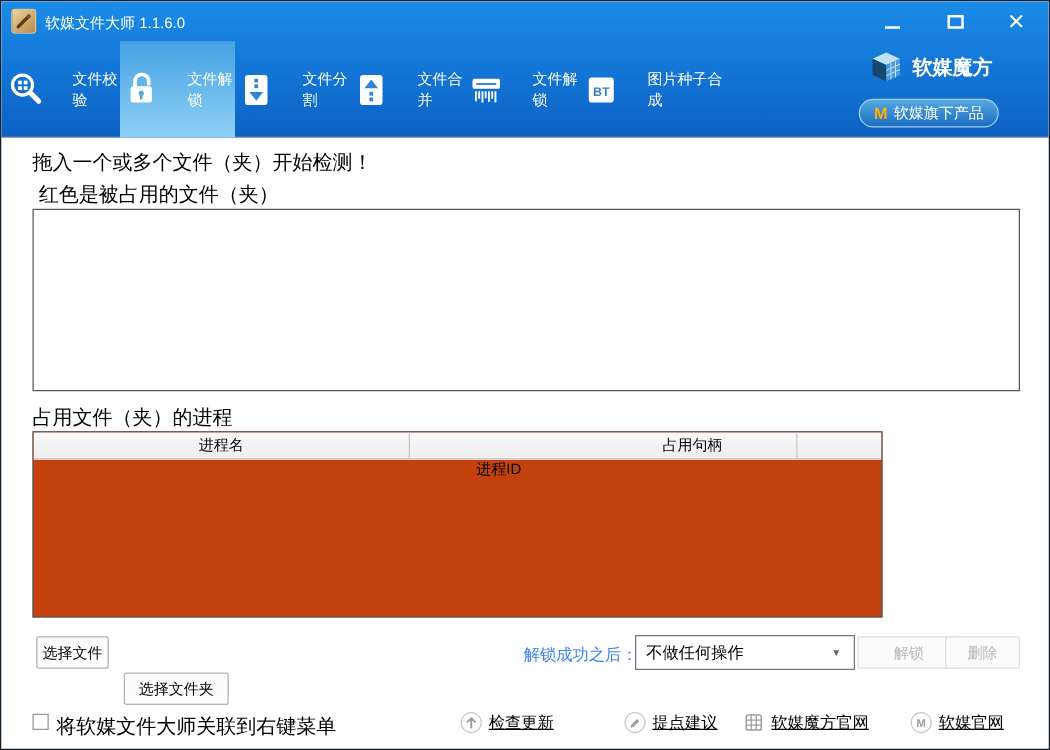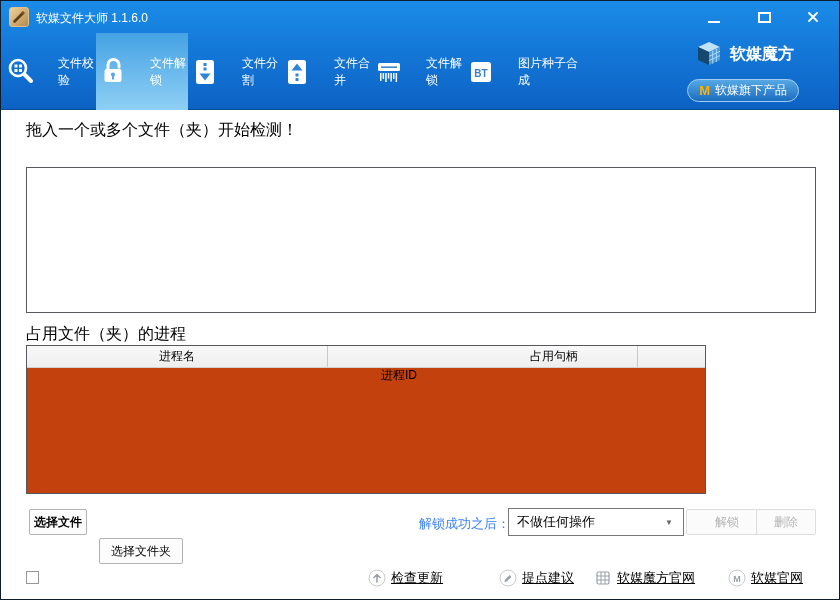--- a/index.html
+++ b/index.html
@@ -59,21 +59,21 @@
   .thead { display:flex; height:22px; background:linear-gradient(#f9f9f9,#eeeeee); border-bottom:1px solid #d2d2d2; }
   .th { display:flex; align-items:center; justify-content:center; font-size:12px; color:#000; border-right:1px solid #c8c8c8; }
   .th:last-child { border-right:none; }
   .th.c0 { width:301px; } .th.c1 { width:143px;margin-top:29px; } .th.c2 { width:167px; } .th.c3 { flex:1; }
   
   .btn {
     position:absolute; top:508px; height:26px; background:#fcfcfc;
     border:1px solid #b2b2b2; border-radius:2px; font-size:12px; color:#000;
     display:flex; align-items:center; justify-content:center;
   }
-  #select-file { left:28px; width:58px;font-weight:bold; }
+  #select-file { left:28px; width:58px; }
   #select-folder { left:98px; width:84px;margin-top:29px; }
   .btn.disabled { color:#b5b5b5; border-color:#dedede; background:#fbfbfb; }
   #unlock-btn { left:685px; width:82px; }
   #delete-btn { left:755px; width:60px; }
   .after-label { position:absolute; left:418px; top:514px; font-size:13px; color:#3b82f6; }
   .dropdown {
     position:absolute; left:507px; top:507px; width:176px; height:28px;
     border:1px solid #777; background:#fff; font-size:13px; color:#000;
     display:flex; align-items:center; padding-left:8px;
   }
@@ -210,20 +210,21 @@
       <span class="brand-name">软媒魔方</span>
     </div>
 
     <div class="pill">
       <span class="m-letter">M</span>
       <span>软媒旗下产品</span>
     </div>
   </div>
 
   <div class="lbl drop-hint">拖入一个或多个文件（夹）开始检测！</div>
+  <div class="lbl occupied-label">红色是被占用的文件（夹）</div>
 
   <div class="listbox"></div>
 
   <div class="lbl process-label">占用文件（夹）的进程</div>
 
   <div class="ptable">
     <div class="thead">
       <div class="th c0">进程名</div>
       <div class="th c1">进程ID</div>
       <div class="th c2">占用句柄</div>
@@ -237,20 +238,21 @@
 
   <div class="after-label">解锁成功之后：</div>
   <div class="dropdown">
     <span>不做任何操作</span>
     <span class="arrow">▼</span>
   </div>
   <div class="btn disabled" id="unlock-btn">解锁</div>
   <div class="btn disabled" id="delete-btn">删除</div>
 
   <div class="checkbox"></div>
+  <div class="lbl checkbox-label">将软媒文件大师关联到右键菜单</div>
 
   <div class="flink" id="link-update">
     <svg width="18" height="18" viewBox="0 0 18 18">
       <circle cx="9" cy="9" r="8" fill="#fff" stroke="#c9c9c9"></circle>
       <path d="M9 13 V6 M6 8.5 L9 5.5 L12 8.5" stroke="#9aa0a6" stroke-width="1.6" fill="none" stroke-linecap="round" stroke-linejoin="round"></path>
     </svg>
     <span class="txt">检查更新</span>
   </div>
 
   <div class="flink" id="link-suggest">

